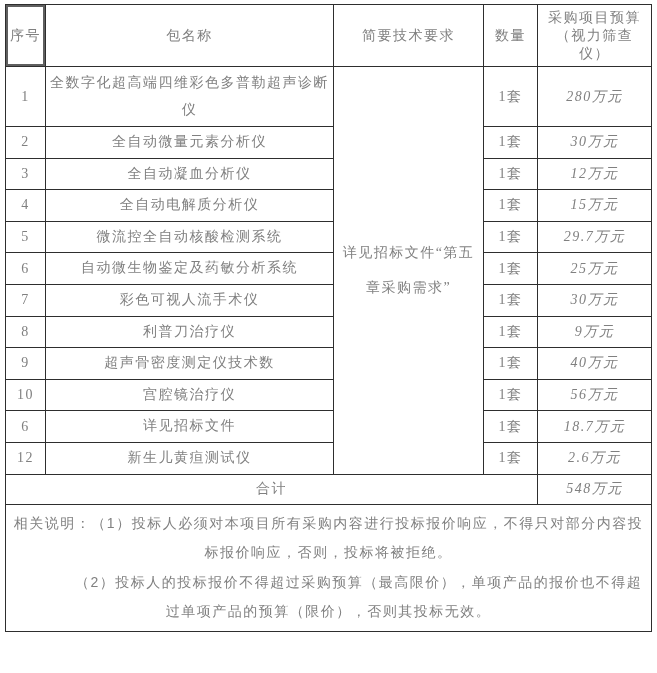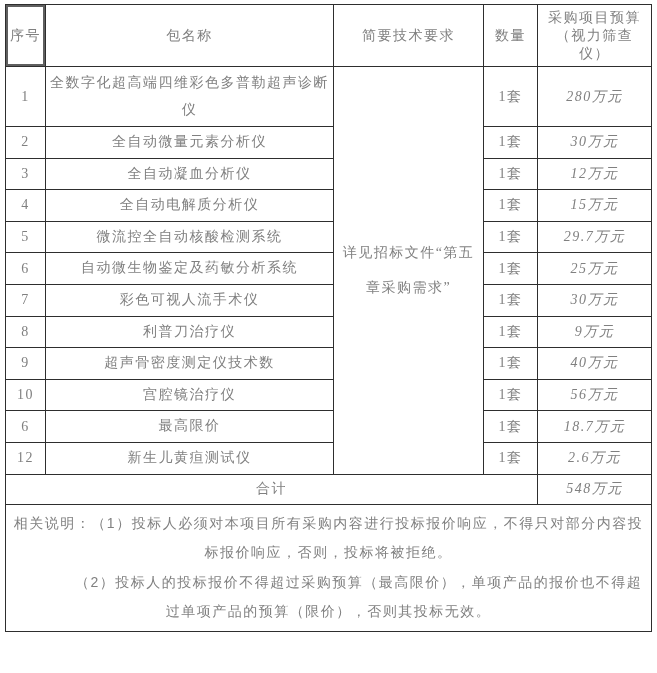--- a/index.html
+++ b/index.html
@@ -144,21 +144,21 @@
         <td class="budget-cell">40万元</td>
       </tr>
       <tr class="row-std">
         <td>10</td>
         <td class="name-cell">宫腔镜治疗仪</td>
         <td>1套</td>
         <td class="budget-cell">56万元</td>
       </tr>
       <tr class="row-std">
         <td>6</td>
-        <td class="name-cell">最高限价</td>
+        <td class="name-cell">详见招标文件</td>
         <td>1套</td>
         <td class="budget-cell">18.7万元</td>
       </tr>
       <tr class="row-std">
         <td>12</td>
         <td class="name-cell">新生儿黄疸测试仪</td>
         <td>1套</td>
         <td class="budget-cell">2.6万元</td>
       </tr>
       <tr class="total-row">

